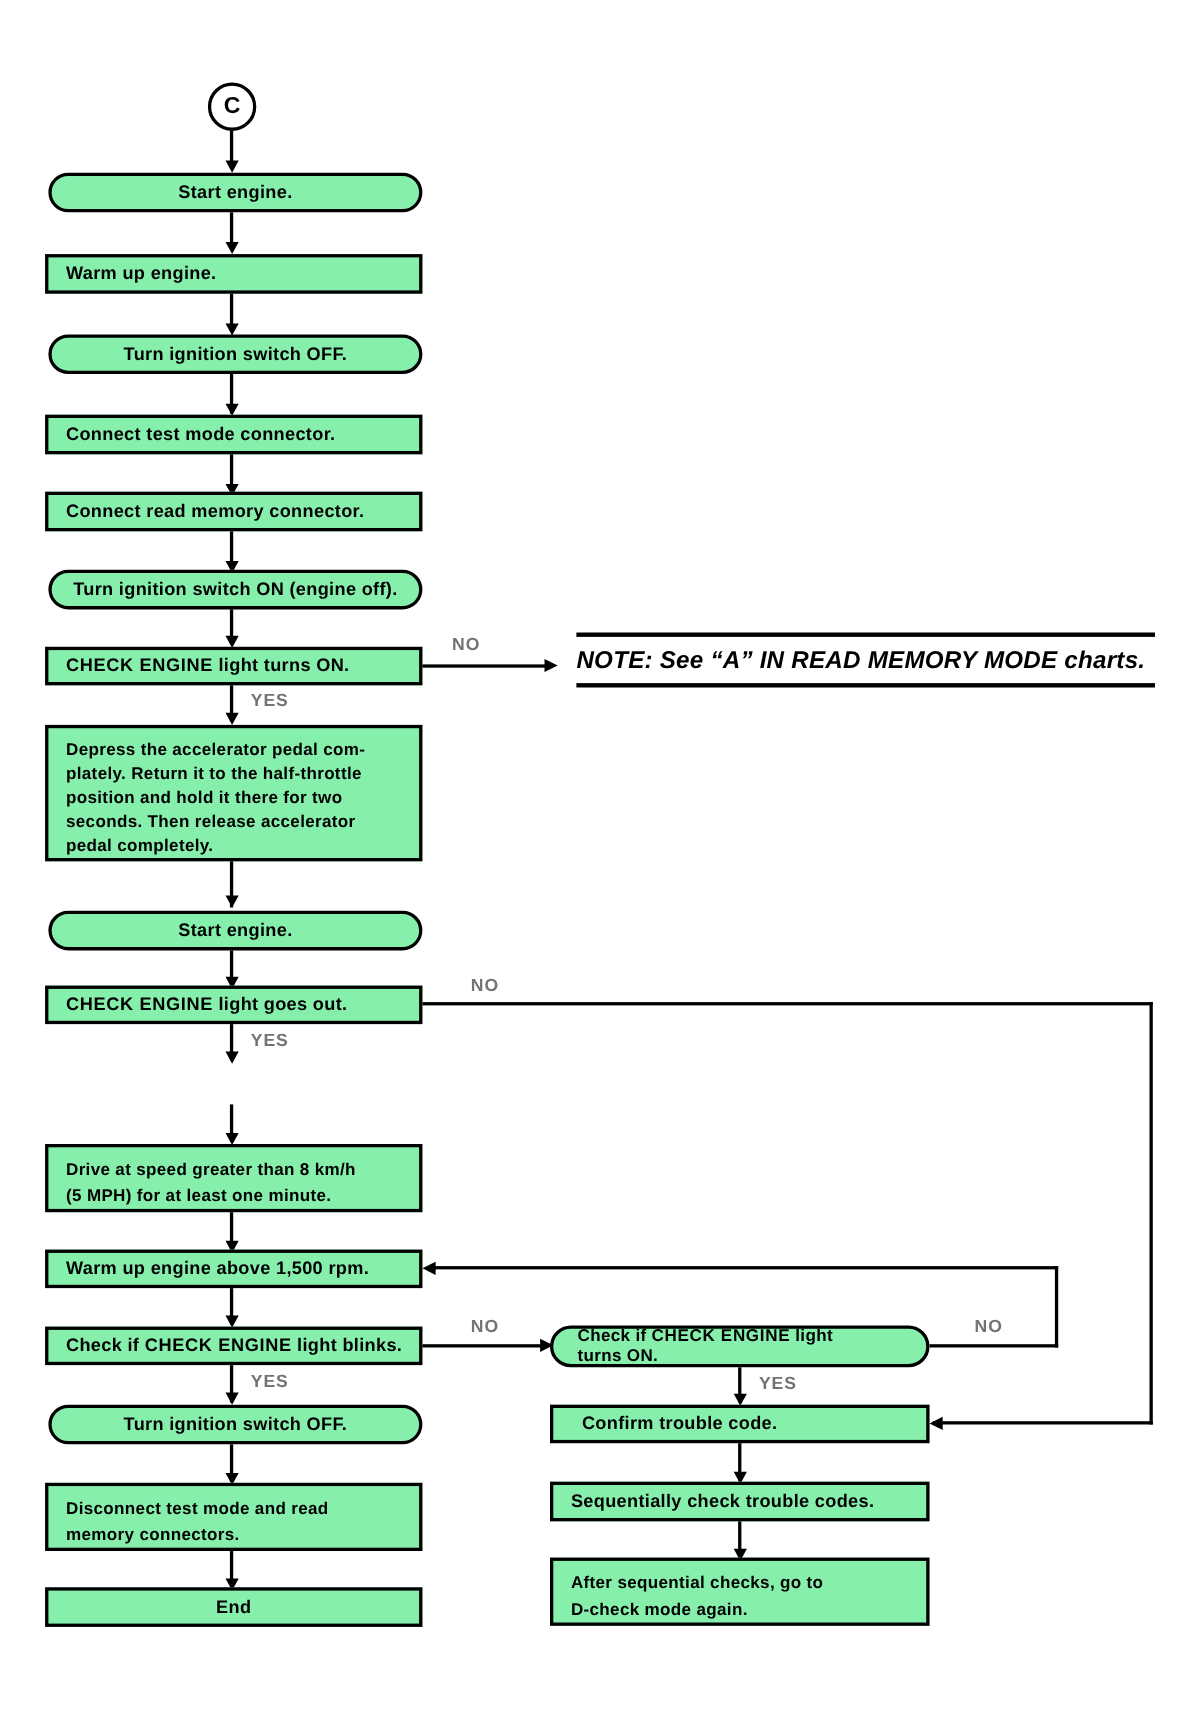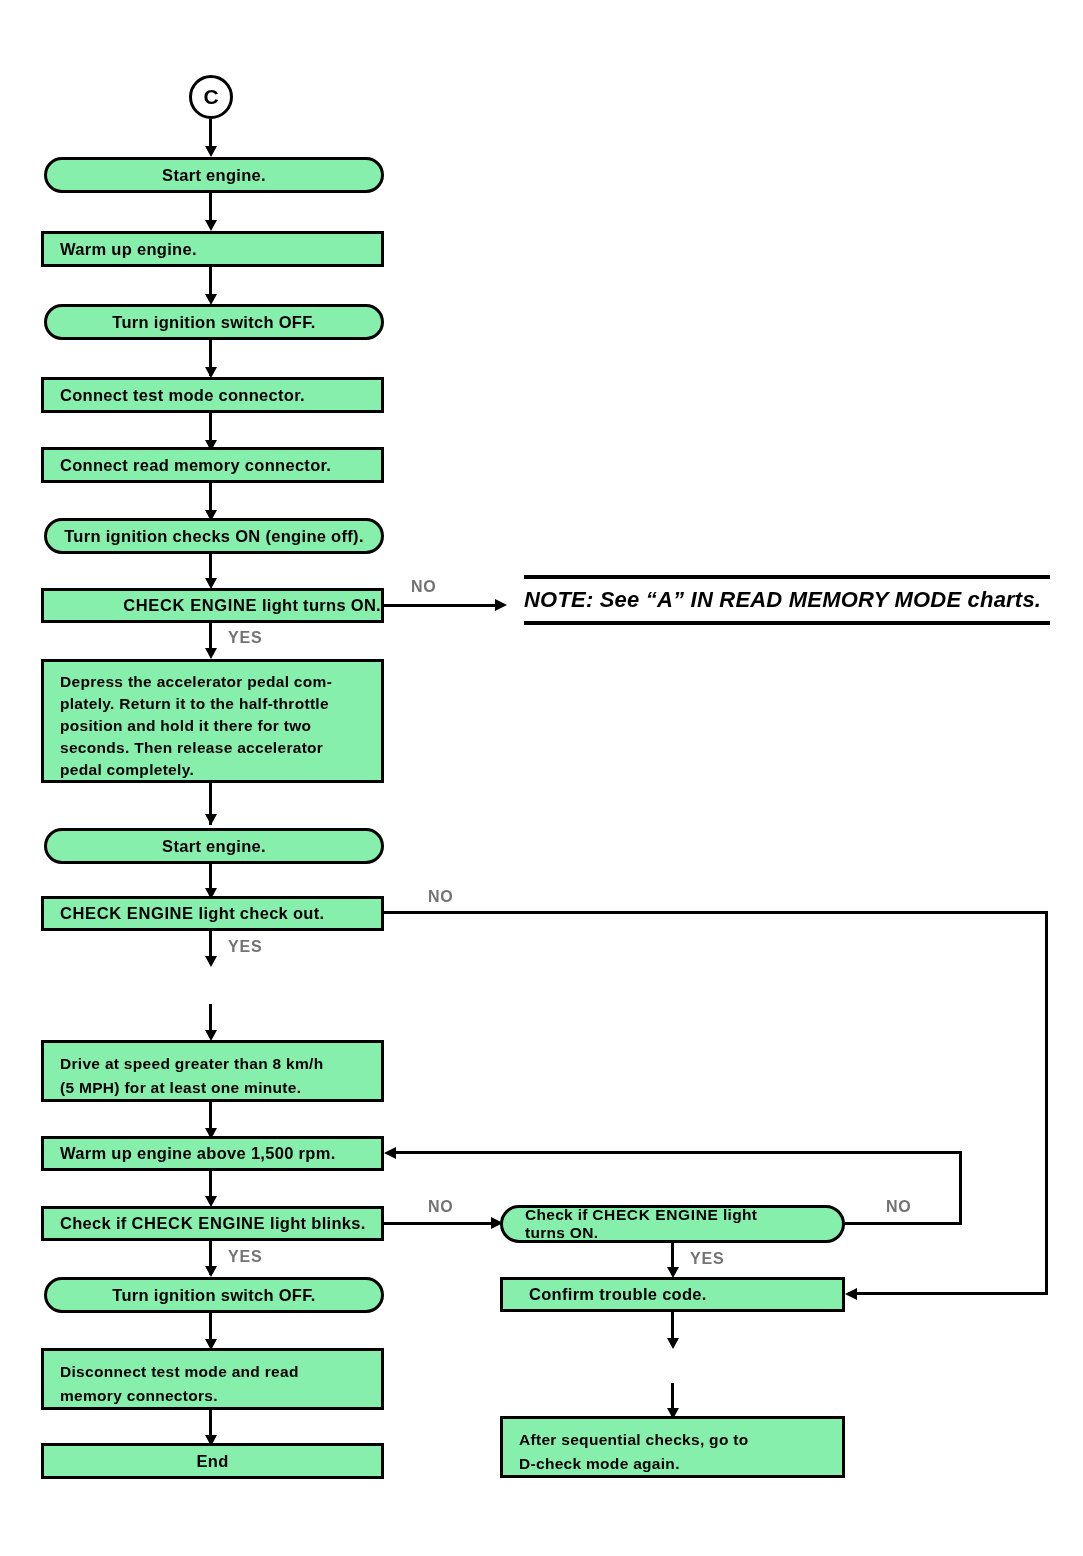--- a/index.html
+++ b/index.html
@@ -153,26 +153,26 @@
   <div class="vline" style="left:209px; top:413px; height:34px;"></div>
   <div class="arr-d" style="left:205px; top:440px;"></div>
 
   <div class="node rect left" style="left:41px; top:447px; width:343px; height:36px;">
     <span>Connect read memory connector.</span>
   </div>
   <div class="vline" style="left:209px; top:483px; height:34px;"></div>
   <div class="arr-d" style="left:205px; top:510px;"></div>
 
   <div class="node round center" style="left:44px; top:518px; width:340px; height:36px;">
-    <span>Turn ignition checks ON (engine off).</span>
+    <span>Turn ignition switch ON (engine off).</span>
   </div>
   <div class="vline" style="left:209px; top:554px; height:32px;"></div>
   <div class="arr-d" style="left:205px; top:578px;"></div>
 
-  <div class="node rect left" style="left:41px; top:588px; width:343px; height:35px;justify-content:flex-end;">
+  <div class="node rect left" style="left:41px; top:588px; width:343px; height:35px;">
     <span><span class="hv">CHECK ENGINE</span><span> light turns ON.</span></span>
   </div>
 
   <div class="hline" style="left:384px; top:604px; width:113px;"></div>
   <div class="arr-r" style="left:495px; top:599px;"></div>
   <div class="blabel" style="left:411px; top:578px;">NO</div>
 
   <div class="note" style="left:524px; top:575px; width:526px; height:50px;">
     <span class="note-text">NOTE: See “A” IN READ MEMORY MODE charts.</span>
   </div>
@@ -191,21 +191,21 @@
   <div class="vline" style="left:209px; top:783px; height:42px;"></div>
   <div class="arr-d" style="left:205px; top:814px;"></div>
 
   <div class="node round center" style="left:44px; top:828px; width:340px; height:36px;">
     <span>Start engine.</span>
   </div>
   <div class="vline" style="left:209px; top:864px; height:32px;"></div>
   <div class="arr-d" style="left:205px; top:888px;"></div>
 
   <div class="node rect left" style="left:41px; top:896px; width:343px; height:35px;">
-    <span><span class="hv">CHECK ENGINE</span><span> light check out.</span></span>
+    <span><span class="hv">CHECK ENGINE</span><span> light goes out.</span></span>
   </div>
 
   <div class="hline" style="left:384px; top:911px; width:664px;"></div>
   <div class="vline" style="left:1045px; top:911px; height:384px;"></div>
   <div class="hline" style="left:848px; top:1292px; width:200px;"></div>
   <div class="arr-l" style="left:845px; top:1288px;"></div>
   <div class="blabel" style="left:428px; top:888px;">NO</div>
 
   <div class="vline" style="left:209px; top:931px; height:33px;"></div>
   <div class="arr-d" style="left:205px; top:956px;"></div>
@@ -272,20 +272,23 @@
   <div class="vline" style="left:671px; top:1243px; height:32px;"></div>
   <div class="arr-d" style="left:667px; top:1267px;"></div>
   <div class="blabel" style="left:690px; top:1250px;">YES</div>
 
   <div class="node rect left" style="left:500px; top:1277px; width:345px; height:35px;padding-left:26px;">
     <span>Confirm trouble code.</span>
   </div>
   <div class="vline" style="left:671px; top:1312px; height:34px;"></div>
   <div class="arr-d" style="left:667px; top:1338px;"></div>
 
+  <div class="node rect left" style="left:500px; top:1347px; width:345px; height:36px;">
+    <span>Sequentially check trouble codes.</span>
+  </div>
   <div class="vline" style="left:671px; top:1383px; height:33px;"></div>
   <div class="arr-d" style="left:667px; top:1408px;"></div>
 
   <div class="node rect left para multi" style="left:500px; top:1416px; width:345px; height:62px;">
     <span>After sequential checks, go to
 D-check mode again.</span>
   </div>
 
 </div>
 

